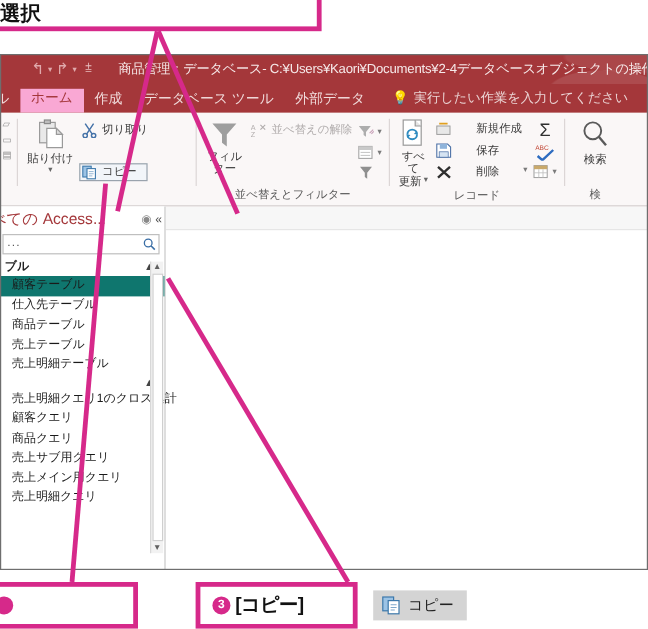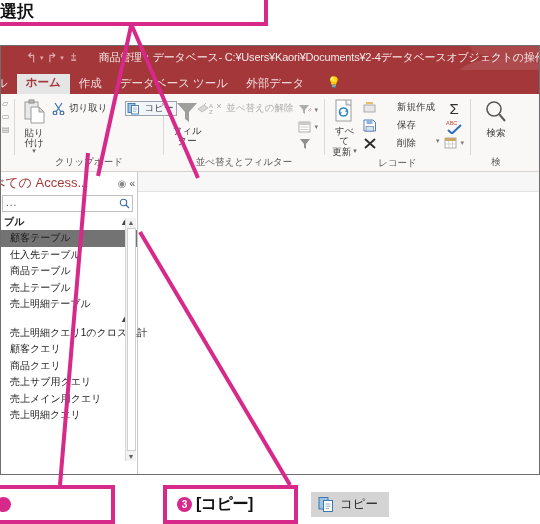--- a/index.html
+++ b/index.html
@@ -51,41 +51,41 @@
   .tabsrow {
     position: relative; height: 24px; background: #A4373A; display: flex;
     align-items: flex-end; overflow: hidden;
   }
   .tab {
     color:#F1DCDC; font-size: 11.5px; padding: 3px 9px 5px 9px; white-space: nowrap;
     line-height: 1;
   }
   .tab.first { padding-left: 0px; margin-left:-4px;}
   .tab.active {
-    background:#e5e5e5; color:#A4373A; font-weight: bold; padding-bottom:6px;
+    background:#f9a8d4; color:#A4373A; font-weight: normal; padding-bottom:6px;
   }
   .tellme { display:flex; align-items:center; gap:4px; color:#EBD4D4; font-size:11px; margin-left:14px; padding-bottom:5px;}
   .bulb { color:#F3E6C0; font-size:11px; }
 
   
   .ribbon {
     position: relative; height: 78px; background: #FAF7F7; width: 540px;
     border-bottom: 1px solid #D6D0D0; display:flex; align-items:stretch;
     overflow:hidden;
   }
   .grp { position: relative; display:flex; flex-direction: column; padding: 2px 0 0 0; }
   .grp-body { flex:1; display:flex; align-items:flex-start; padding: 3px 6px 0 6px; gap:5px;}
   .grp-label { text-align:center; font-size:9.5px; color:#5A5A5A; padding-bottom:2px; position:relative;}
   .grp-sep { width:1px; background:#DCD6D6; margin: 5px 0 16px 0; }
 
   
   .bigbtn { width:42px; display:flex; flex-direction:column; align-items:center; gap:1px; }
   .bigbtn .lbl { font-size:9.5px; color:#3B3B3B; line-height:1.05; text-align:center;}
   .bigbtn .caret { font-size:7px; color:#666; margin-top:-2px;}
-  .smallitems { display:flex; flex-direction:row; gap:20px; padding-top:2px;justify-content:flex-end;}
+  .smallitems { display:flex; flex-direction:column; gap:20px; padding-top:2px;justify-content:flex-end;}
   .smallitem { display:flex; align-items:center; gap:4px; height:15px;}
   .smallitem .lbl { font-size:9.5px; color:#3B3B3B; white-space:nowrap;}
   .smallitem.dim .lbl { color:#ABA8A8; }
   .smallitem.boxed { border:1px solid #9aa3ad; background:#F2F5F9; padding:0 3px 0 1px; margin-left:-2px;}
 
   
   .sf-rows { display:flex; flex-direction:column; gap:2px; padding-top:2px;}
   .sf-row { display:flex; align-items:center; gap:4px; height:15px;}
   .sf-row .lbl { font-size:9.5px; color:#3B3B3B; white-space:nowrap;}
   .sf-row.dim .lbl { color:#B0ACAC; }
@@ -123,21 +123,21 @@
   .nav-groupbar {
     display:flex; align-items:center; justify-content:space-between;
     padding: 1px 8px 1px 4px; font-size:10px; color:#222; font-weight:bold;
   }
   .nav-groupbar .chev { font-size:9px; color:#444; font-weight:normal;}
   .nav-list { display:flex; flex-direction:column; }
   .nav-item {
     font-size:10px; color:#1a1a1a; padding: 2px 4px 2px 10px; white-space:nowrap;
     line-height:1.25;
   }
-  .nav-item.sel { background:#737373; }
+  .nav-item.sel { background:#0f766e; }
   .nav-scroll {
     position:absolute; right:1px; top:46px; width:11px; height:243px;
     background:#F2F2F2; border-left:1px solid #D8D8D8;
     display:flex; flex-direction:column; align-items:center;
   }
   .nav-scroll .arr { font-size:7px; color:#606060; line-height:9px; }
   .nav-scroll .thumb{ width:9px; flex:1; background:#fff; border:1px solid #CFCFCF; margin:1px 0;}
 
   .docarea { flex:1; background:#fff; display:flex; flex-direction:column; }
   .doc-strip { height: 20px; background:#F7F7F7; border-bottom:1px solid #E2E2E2;}
@@ -189,20 +189,21 @@
     </div>
 
     <div class="tabsrow">
       <div class="tab first">ル</div>
       <div class="tab active">ホーム</div>
       <div class="tab">作成</div>
       <div class="tab">データベース ツール</div>
       <div class="tab">外部データ</div>
       <div class="tellme">
         <span class="bulb">💡</span>
+        <span>実行したい作業を入力してください</span>
       </div>
     </div>
 
     <div class="ribbon">
 
       <div class="grp" style="width:14px;">
         <div class="grp-body" style="padding-left:2px; flex-direction:column; gap:4px;">
           <span style="font-size:8px;color:#8d8d8d;">▱</span>
           <span style="font-size:8px;color:#8d8d8d;">▭</span>
           <span style="font-size:8px;color:#8d8d8d;">▤</span>

